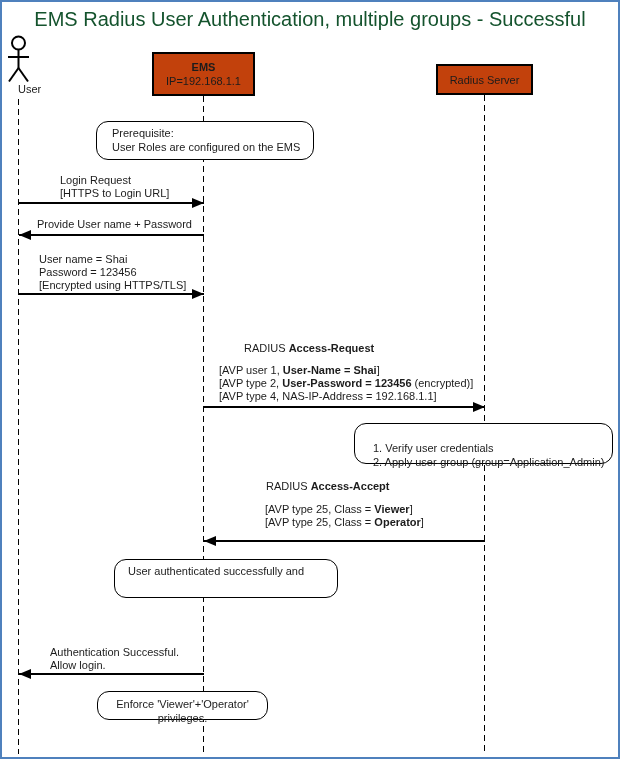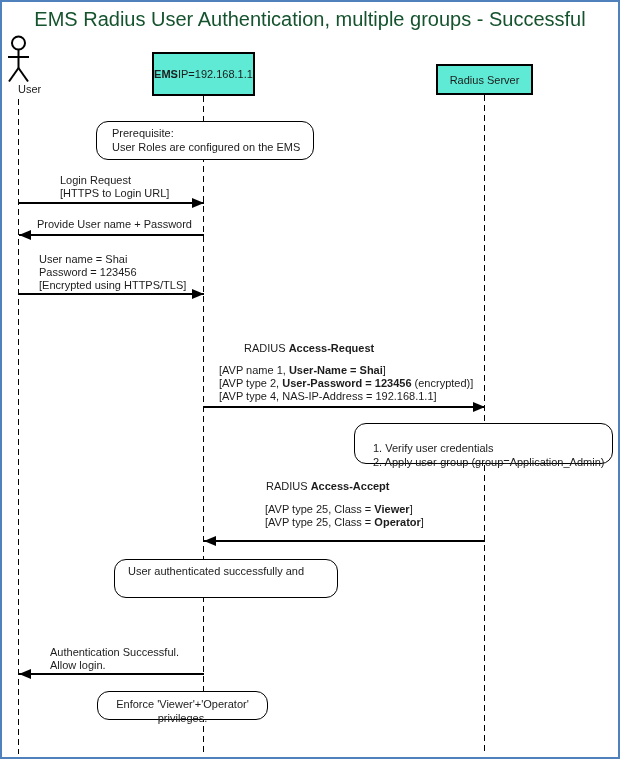--- a/index.html
+++ b/index.html
@@ -25,23 +25,23 @@
     color: #14532d;
   }
 
   .lifeline {
     width: 1px;
     background: repeating-linear-gradient(to bottom, #000 0 6px, transparent 6px 10px);
   }
 
   .actor-box {
     border: 2px solid #000;
-    background: #5eead4;
+    background: #c2410c;
     display: flex;
-    flex-direction: row;
+    flex-direction: column;
     align-items: center;
     justify-content: center;
     font-size: 11px;
     line-height: 14px;
     text-align: center;
   }
 
   .note {
     border: 1.5px solid #000;
     border-radius: 12px;
@@ -124,21 +124,21 @@
     <div>Password = 123456</div>
     <div>[Encrypted using HTTPS/TLS]</div>
   </div>
   <div class="abs arrow-line" style="left:17px; top:291px; width:185px;"></div>
   <div class="abs ah-right" style="left:190px; top:287px;"></div>
 
   <div class="abs msg-text" style="left:218px; top:340px;padding-left:24px;">
     <span>RADIUS </span><b>Access-Request</b>
   </div>
   <div class="abs msg-text" style="left:217px; top:362px;">
-    <div><span>[AVP name 1, </span><b>User-Name = Shai</b><span>]</span></div>
+    <div><span>[AVP user 1, </span><b>User-Name = Shai</b><span>]</span></div>
     <div><span>[AVP type 2, </span><b>User-Password = 123456</b><span> (encrypted)]</span></div>
     <div><span>[AVP type 4, NAS-IP-Address = 192.168.1.1]</span></div>
   </div>
   <div class="abs arrow-line" style="left:202px; top:404px; width:281px;"></div>
   <div class="abs ah-right" style="left:471px; top:400px;"></div>
 
   <div class="abs note" style="left:352px; top:421px; width:259px; height:41px; padding:17px 0 0 18px;">
     <div>1. Verify user credentials</div>
     <div>2. Apply user-group (group=Application_Admin)</div>
   </div>

